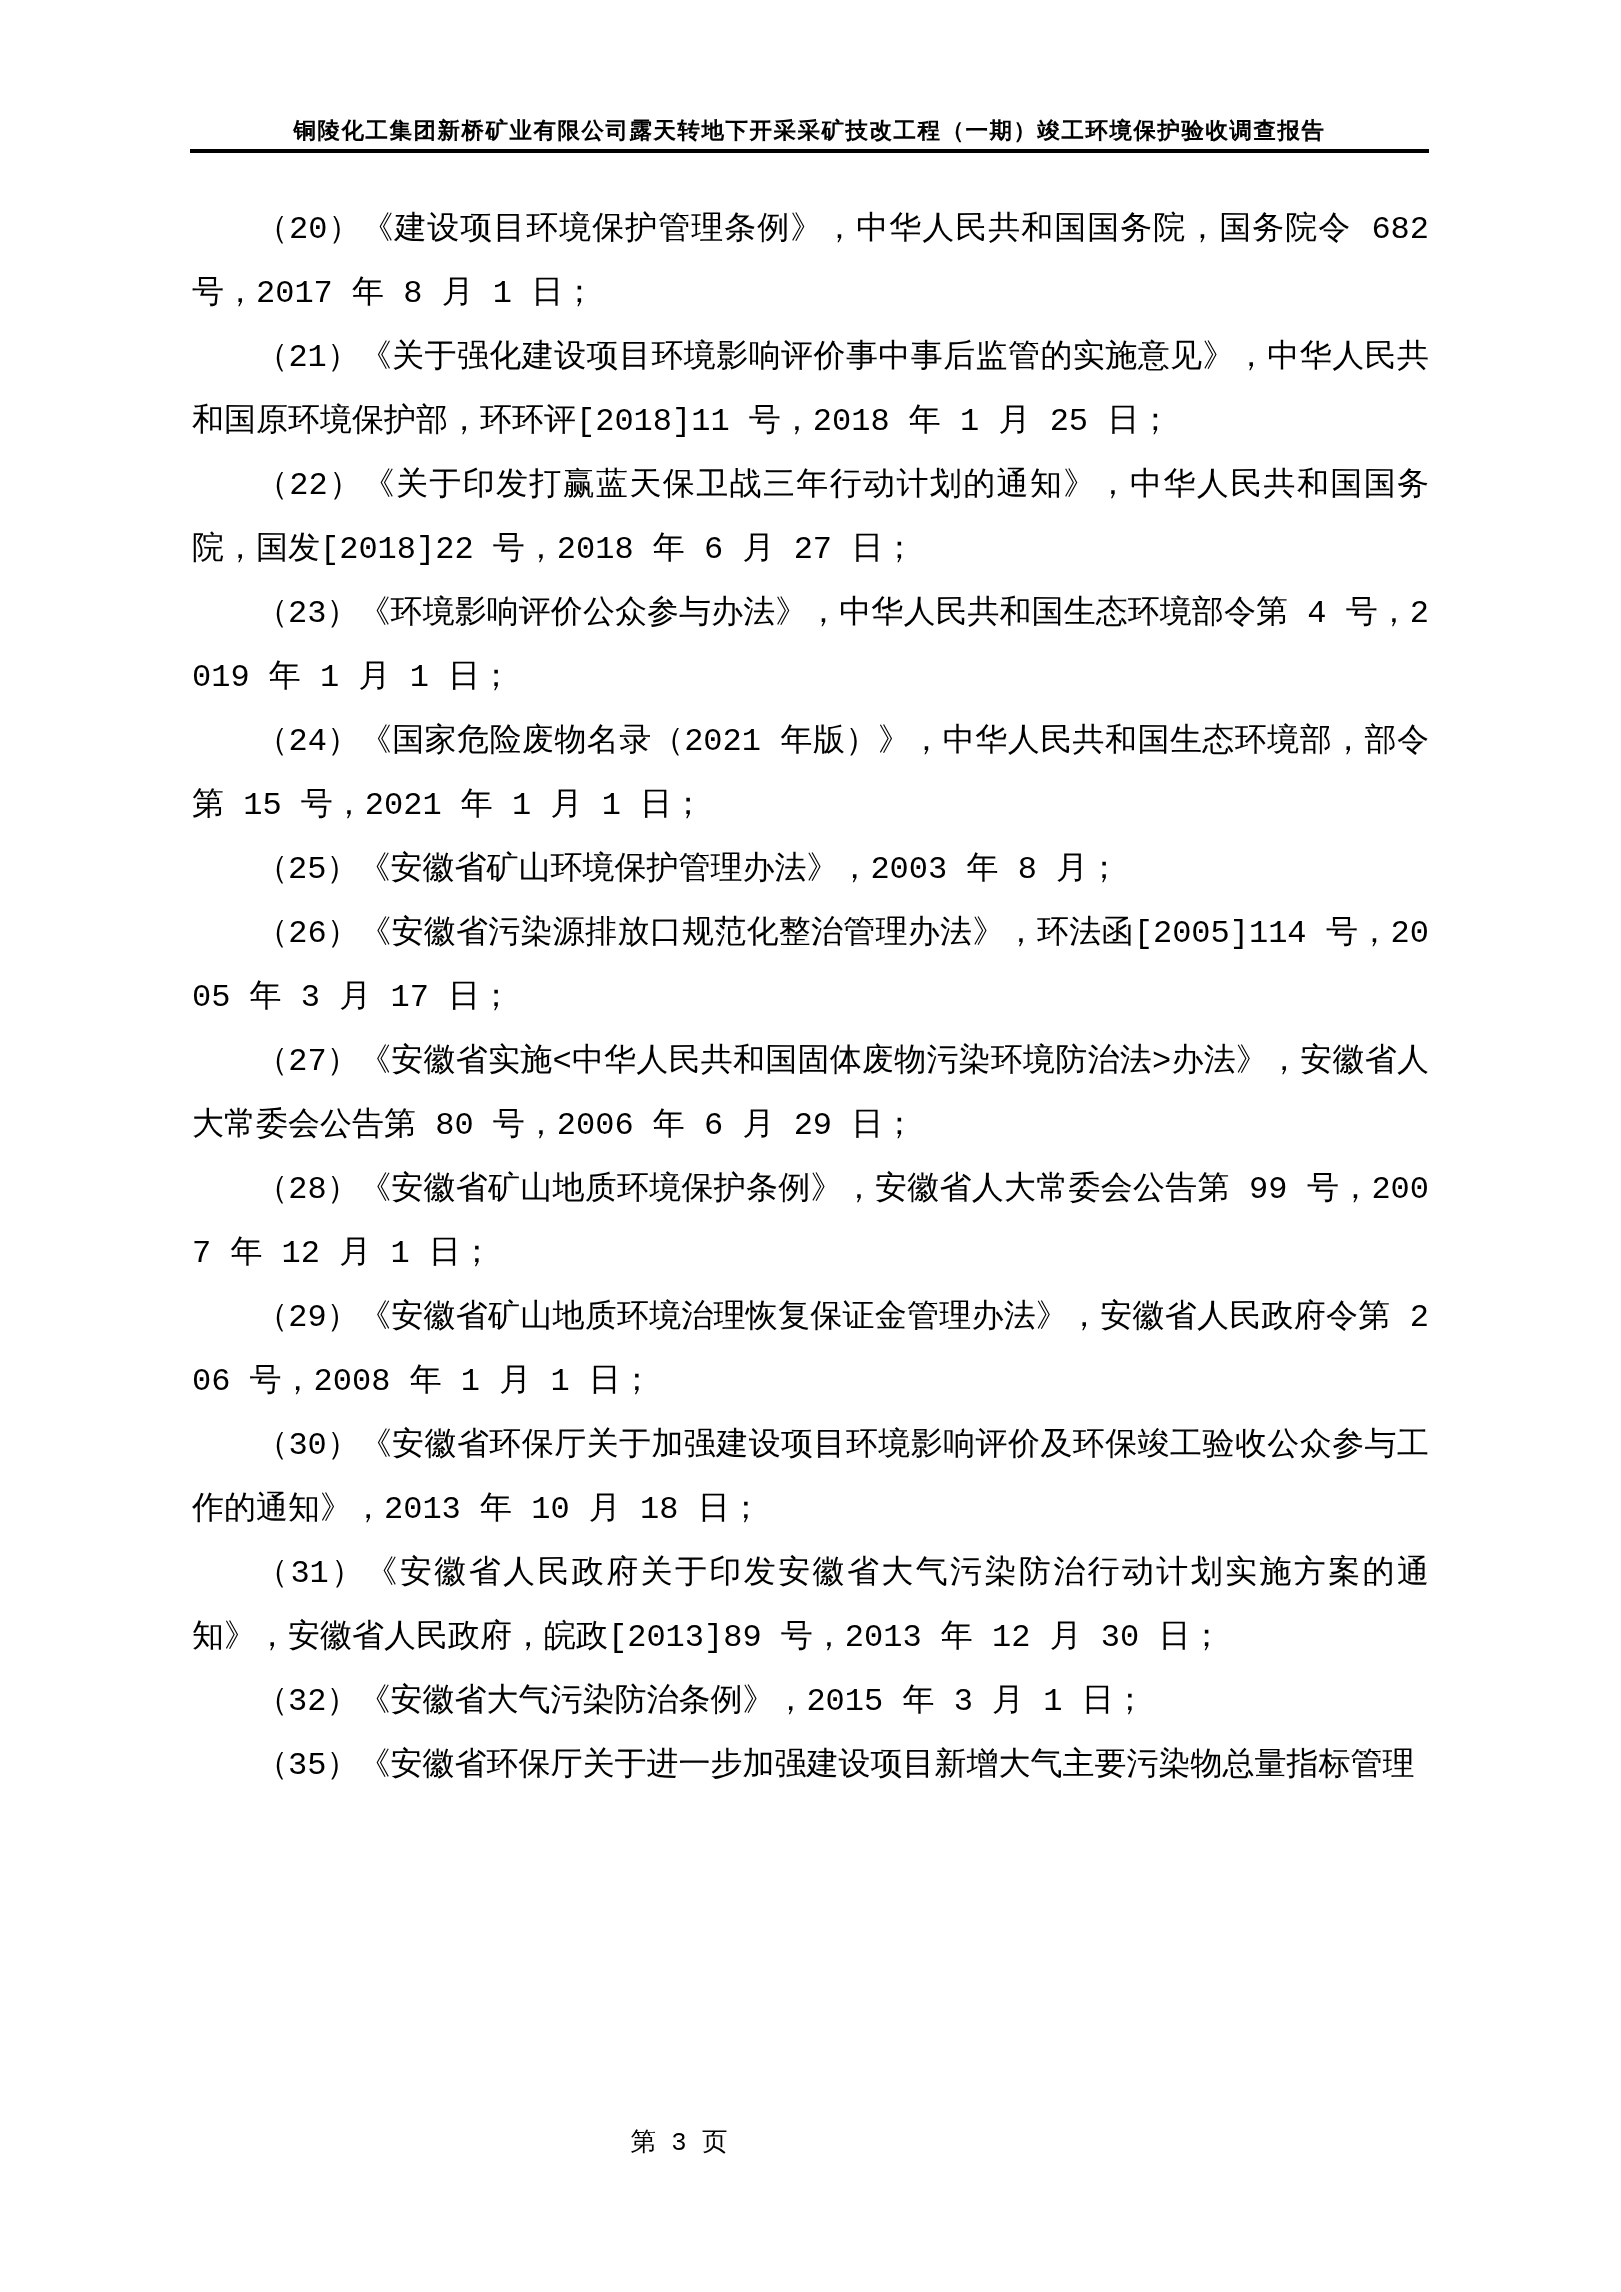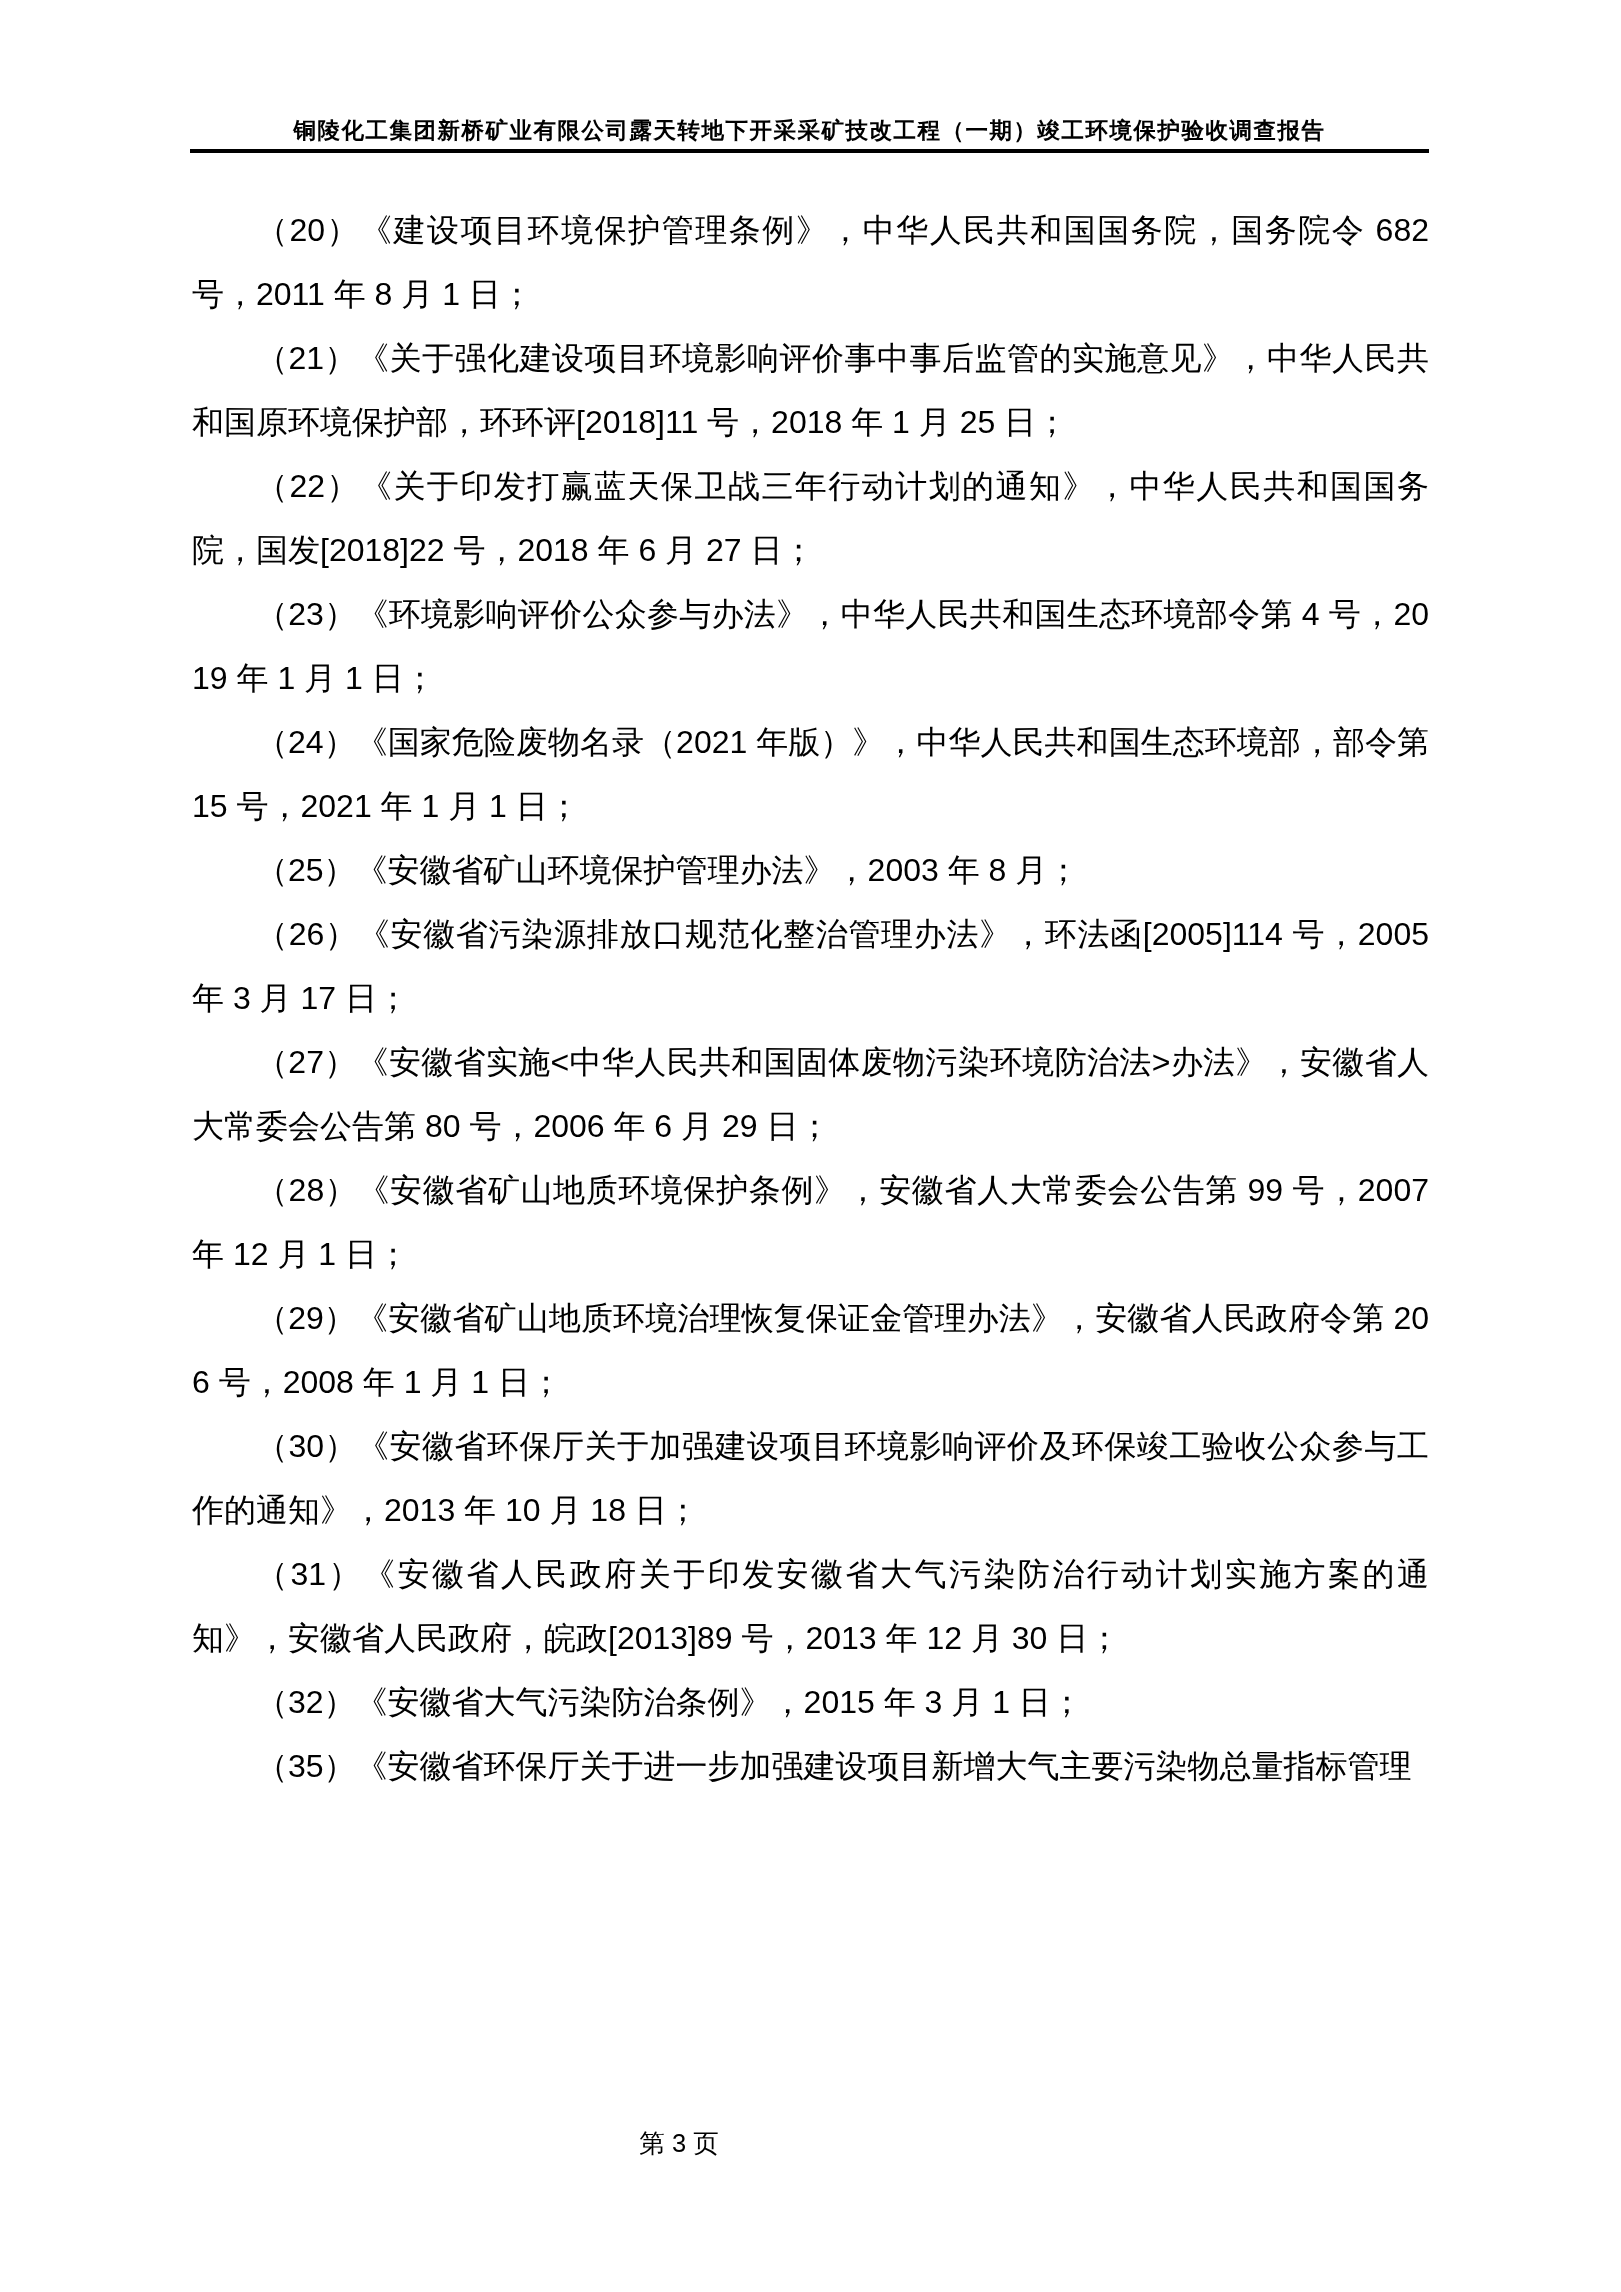--- a/index.html
+++ b/index.html
@@ -4,21 +4,21 @@
 <style>
   html, body { margin: 0; padding: 0; }
   body { background: #ffffff; }
 
   .page {
     position: relative;
     width: 1621px;
     height: 2293px;
     background: #ffffff;
     color: #000000;
-    font-family: Liberation Sans, sans-serif;
+    font-family: Liberation Mono, monospace;
     overflow: hidden;
   }
 
   .doc-header-title {
     position: absolute;
     top: 115px;
     left: 190px;
     width: 1239px;
     text-align: center;
     font-size: 22.5px;
@@ -67,21 +67,21 @@
 </head>
 <body>
 
 <div class="page">
 
   <div class="doc-header-title">铜陵化工集团新桥矿业有限公司露天转地下开采采矿技改工程（一期）竣工环境保护验收调查报告</div>
 
   <div class="header-rule"></div>
 
   <main class="doc-body">
-      <p class="para">（20）《建设项目环境保护管理条例》，中华人民共和国国务院，国务院令 682 号，2011 年 8 月 1 日；</p>
+      <p class="para">（20）《建设项目环境保护管理条例》，中华人民共和国国务院，国务院令 682 号，2017 年 8 月 1 日；</p>
       <p class="para">（21）《关于强化建设项目环境影响评价事中事后监管的实施意见》，中华人民共和国原环境保护部，环环评[2018]11 号，2018 年 1 月 25 日；</p>
       <p class="para">（22）《关于印发打赢蓝天保卫战三年行动计划的通知》，中华人民共和国国务院，国发[2018]22 号，2018 年 6 月 27 日；</p>
       <p class="para">（23）《环境影响评价公众参与办法》，中华人民共和国生态环境部令第 4 号，2019 年 1 月 1 日；</p>
       <p class="para">（24）《国家危险废物名录（2021 年版）》，中华人民共和国生态环境部，部令第 15 号，2021 年 1 月 1 日；</p>
       <p class="para">（25）《安徽省矿山环境保护管理办法》，2003 年 8 月；</p>
       <p class="para">（26）《安徽省污染源排放口规范化整治管理办法》，环法函[2005]114 号，2005 年 3 月 17 日；</p>
       <p class="para">（27）《安徽省实施&lt;中华人民共和国固体废物污染环境防治法&gt;办法》，安徽省人大常委会公告第 80 号，2006 年 6 月 29 日；</p>
       <p class="para">（28）《安徽省矿山地质环境保护条例》，安徽省人大常委会公告第 99 号，2007 年 12 月 1 日；</p>
       <p class="para">（29）《安徽省矿山地质环境治理恢复保证金管理办法》，安徽省人民政府令第 206 号，2008 年 1 月 1 日；</p>
       <p class="para">（30）《安徽省环保厅关于加强建设项目环境影响评价及环保竣工验收公众参与工作的通知》，2013 年 10 月 18 日；</p>

